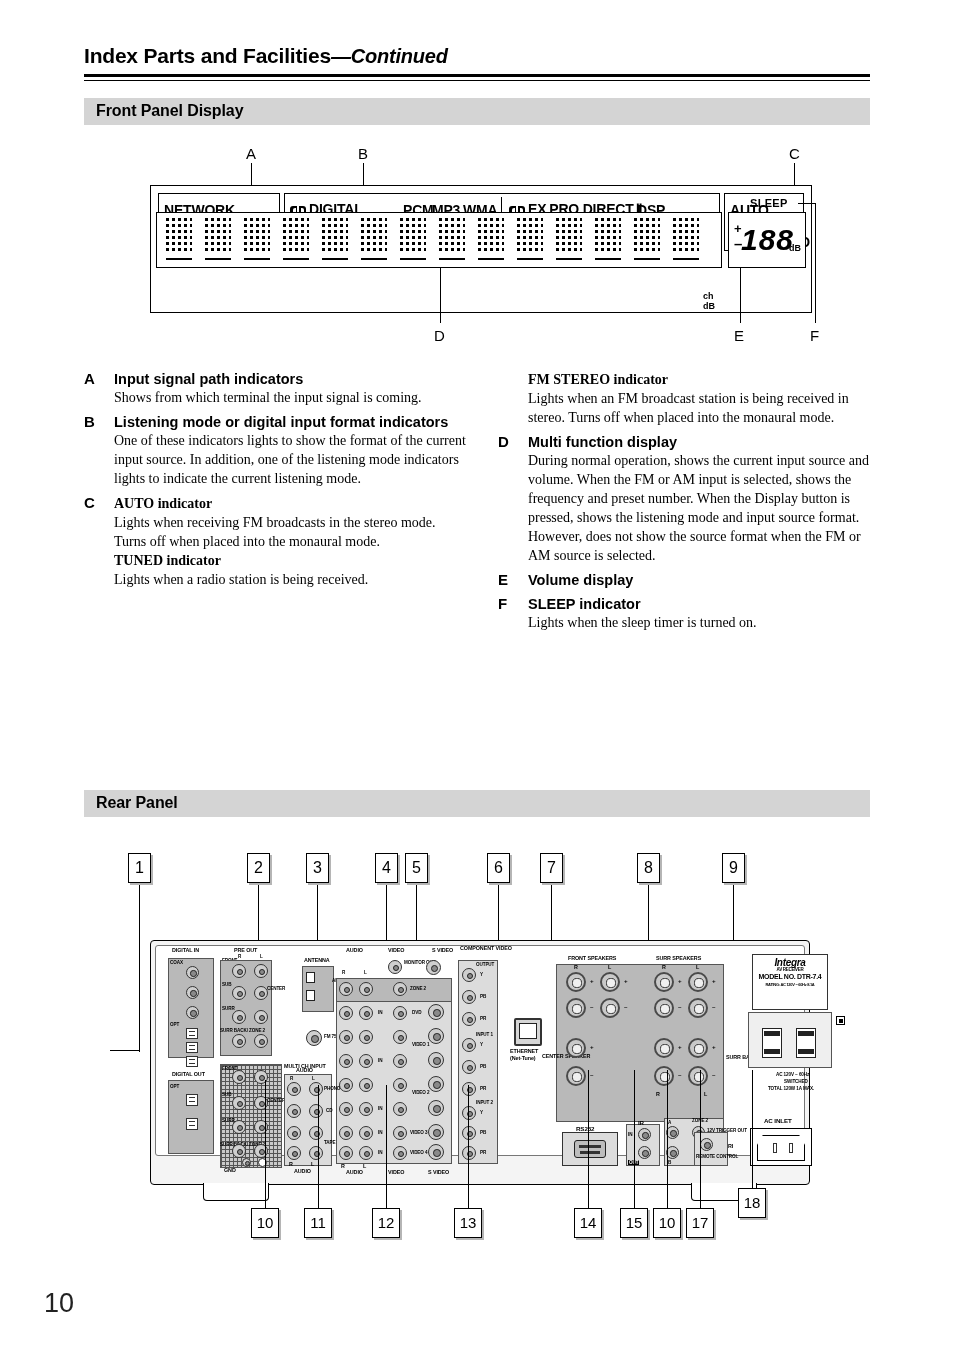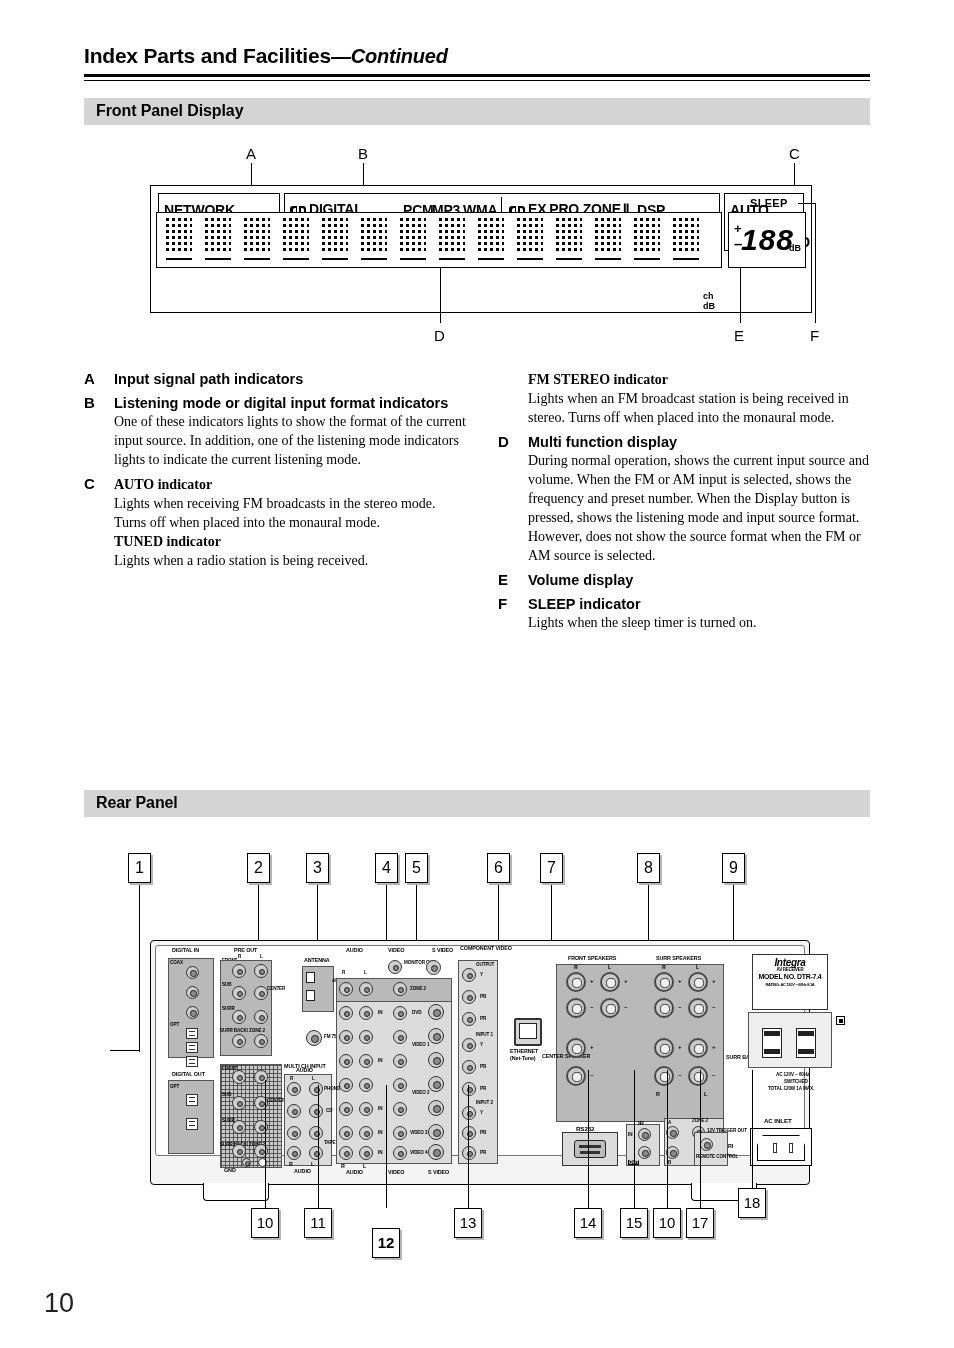--- a/index.html
+++ b/index.html
@@ -282,21 +282,21 @@
       <div class="b-sub" style="left:128px; top:22px;">96k</div>
       <div style="position:absolute; left:5px; top:37px;">
         <span class="dts-logo">dts</span>
         <span class="es-logo">ES</span>
       </div>
       <div class="b-sub sm" style="left:72px; top:41px;">96/24 Discrete Matrix</div>
 
       <div class="vline" style="left:216px; top:3px; height:52px; background:#000;"></div>
 
       <div style="position:absolute; left:224px; top:7px;">
-        <span class="dd-logo"><i></i><i></i></span><span class="b-sub" style="position:relative; top:-1px;">EX</span><span class="b-sub" style="position:relative; top:-1px; margin-left:3px;">PRO ZONE</span><span class="b-sub" style="position:relative; top:-1px; margin-left:2px;">Ⅱ</span>
+        <span class="dd-logo"><i></i><i></i></span><span class="b-sub" style="position:relative; top:-1px;">EX</span><span class="b-sub" style="position:relative; top:-1px; margin-left:3px;">PRO DIRECT</span><span class="b-sub" style="position:relative; top:-1px; margin-left:2px;">Ⅱ</span>
       </div>
       <div class="b-sub" style="left:352px; top:8px;">DSP</div>
       <div class="b-sub" style="left:302px; top:23px;">STEREO</div>
       <div style="position:absolute; left:224px; top:37px;">
         <span class="dts-logo">dts</span><span class="b-sub" style="position:relative; top:-1px; margin-left:2px;">Neo:6</span><span class="b-sub" style="position:relative; top:-1px; margin-left:2px;">DIRECT</span>
       </div>
       <div style="position:absolute; left:332px; top:37px;">
         <span class="thx-logo">THX</span><span class="b-sub sm" style="position:relative; top:-1px; margin-left:3px;">Surround EX</span>
       </div>
     </div>
@@ -337,20 +337,21 @@
     <div class="cue" style="left:584px; top:182px;">E</div>
 
     <div class="cue" style="left:660px; top:182px;">F</div>
   </div>
 
   <div class="col" style="left:84px; top:370px; width:386px;">
 
     <div class="item">
       <div class="ltr">A</div>
       <div class="hd">Input signal path indicators</div>
+      <div class="bd">Shows from which terminal the input signal is coming.</div>
     </div>
 
     <div class="item" style="margin-top:6px;">
       <div class="ltr">B</div>
       <div class="hd">Listening mode or digital input format indicators</div>
       <div class="bd">One of these indicators lights to show the format of the current input source. In addition, one of the listening mode indicators lights to indicate the current listening mode.</div>
     </div>
 
     <div class="item" style="margin-top:6px;">
       <div class="ltr">C</div>
@@ -713,21 +714,21 @@
       <div class="foot" style="left:540px;"></div>
     </div>
 
     <div class="vline" style="left:155px; top:235px; height:128px;"></div>
     <div class="callout w2" style="left:141px; top:363px;">10</div>
 
     <div class="vline" style="left:208px; top:240px; height:123px;"></div>
     <div class="callout w2" style="left:194px; top:363px;">11</div>
 
     <div class="vline" style="left:276px; top:240px; height:123px;"></div>
-    <div class="callout w2" style="left:262px; top:383px;font-weight:bold;">12</div>
+    <div class="callout w2" style="left:262px; top:363px;">12</div>
 
     <div class="vline" style="left:358px; top:240px; height:123px;"></div>
     <div class="callout w2" style="left:344px; top:363px;">13</div>
 
     <div class="vline" style="left:478px; top:225px; height:138px;"></div>
     <div class="callout w2" style="left:464px; top:363px;">14</div>
 
     <div class="vline" style="left:524px; top:225px; height:138px;"></div>
     <div class="callout w2" style="left:510px; top:363px;">15</div>
 

